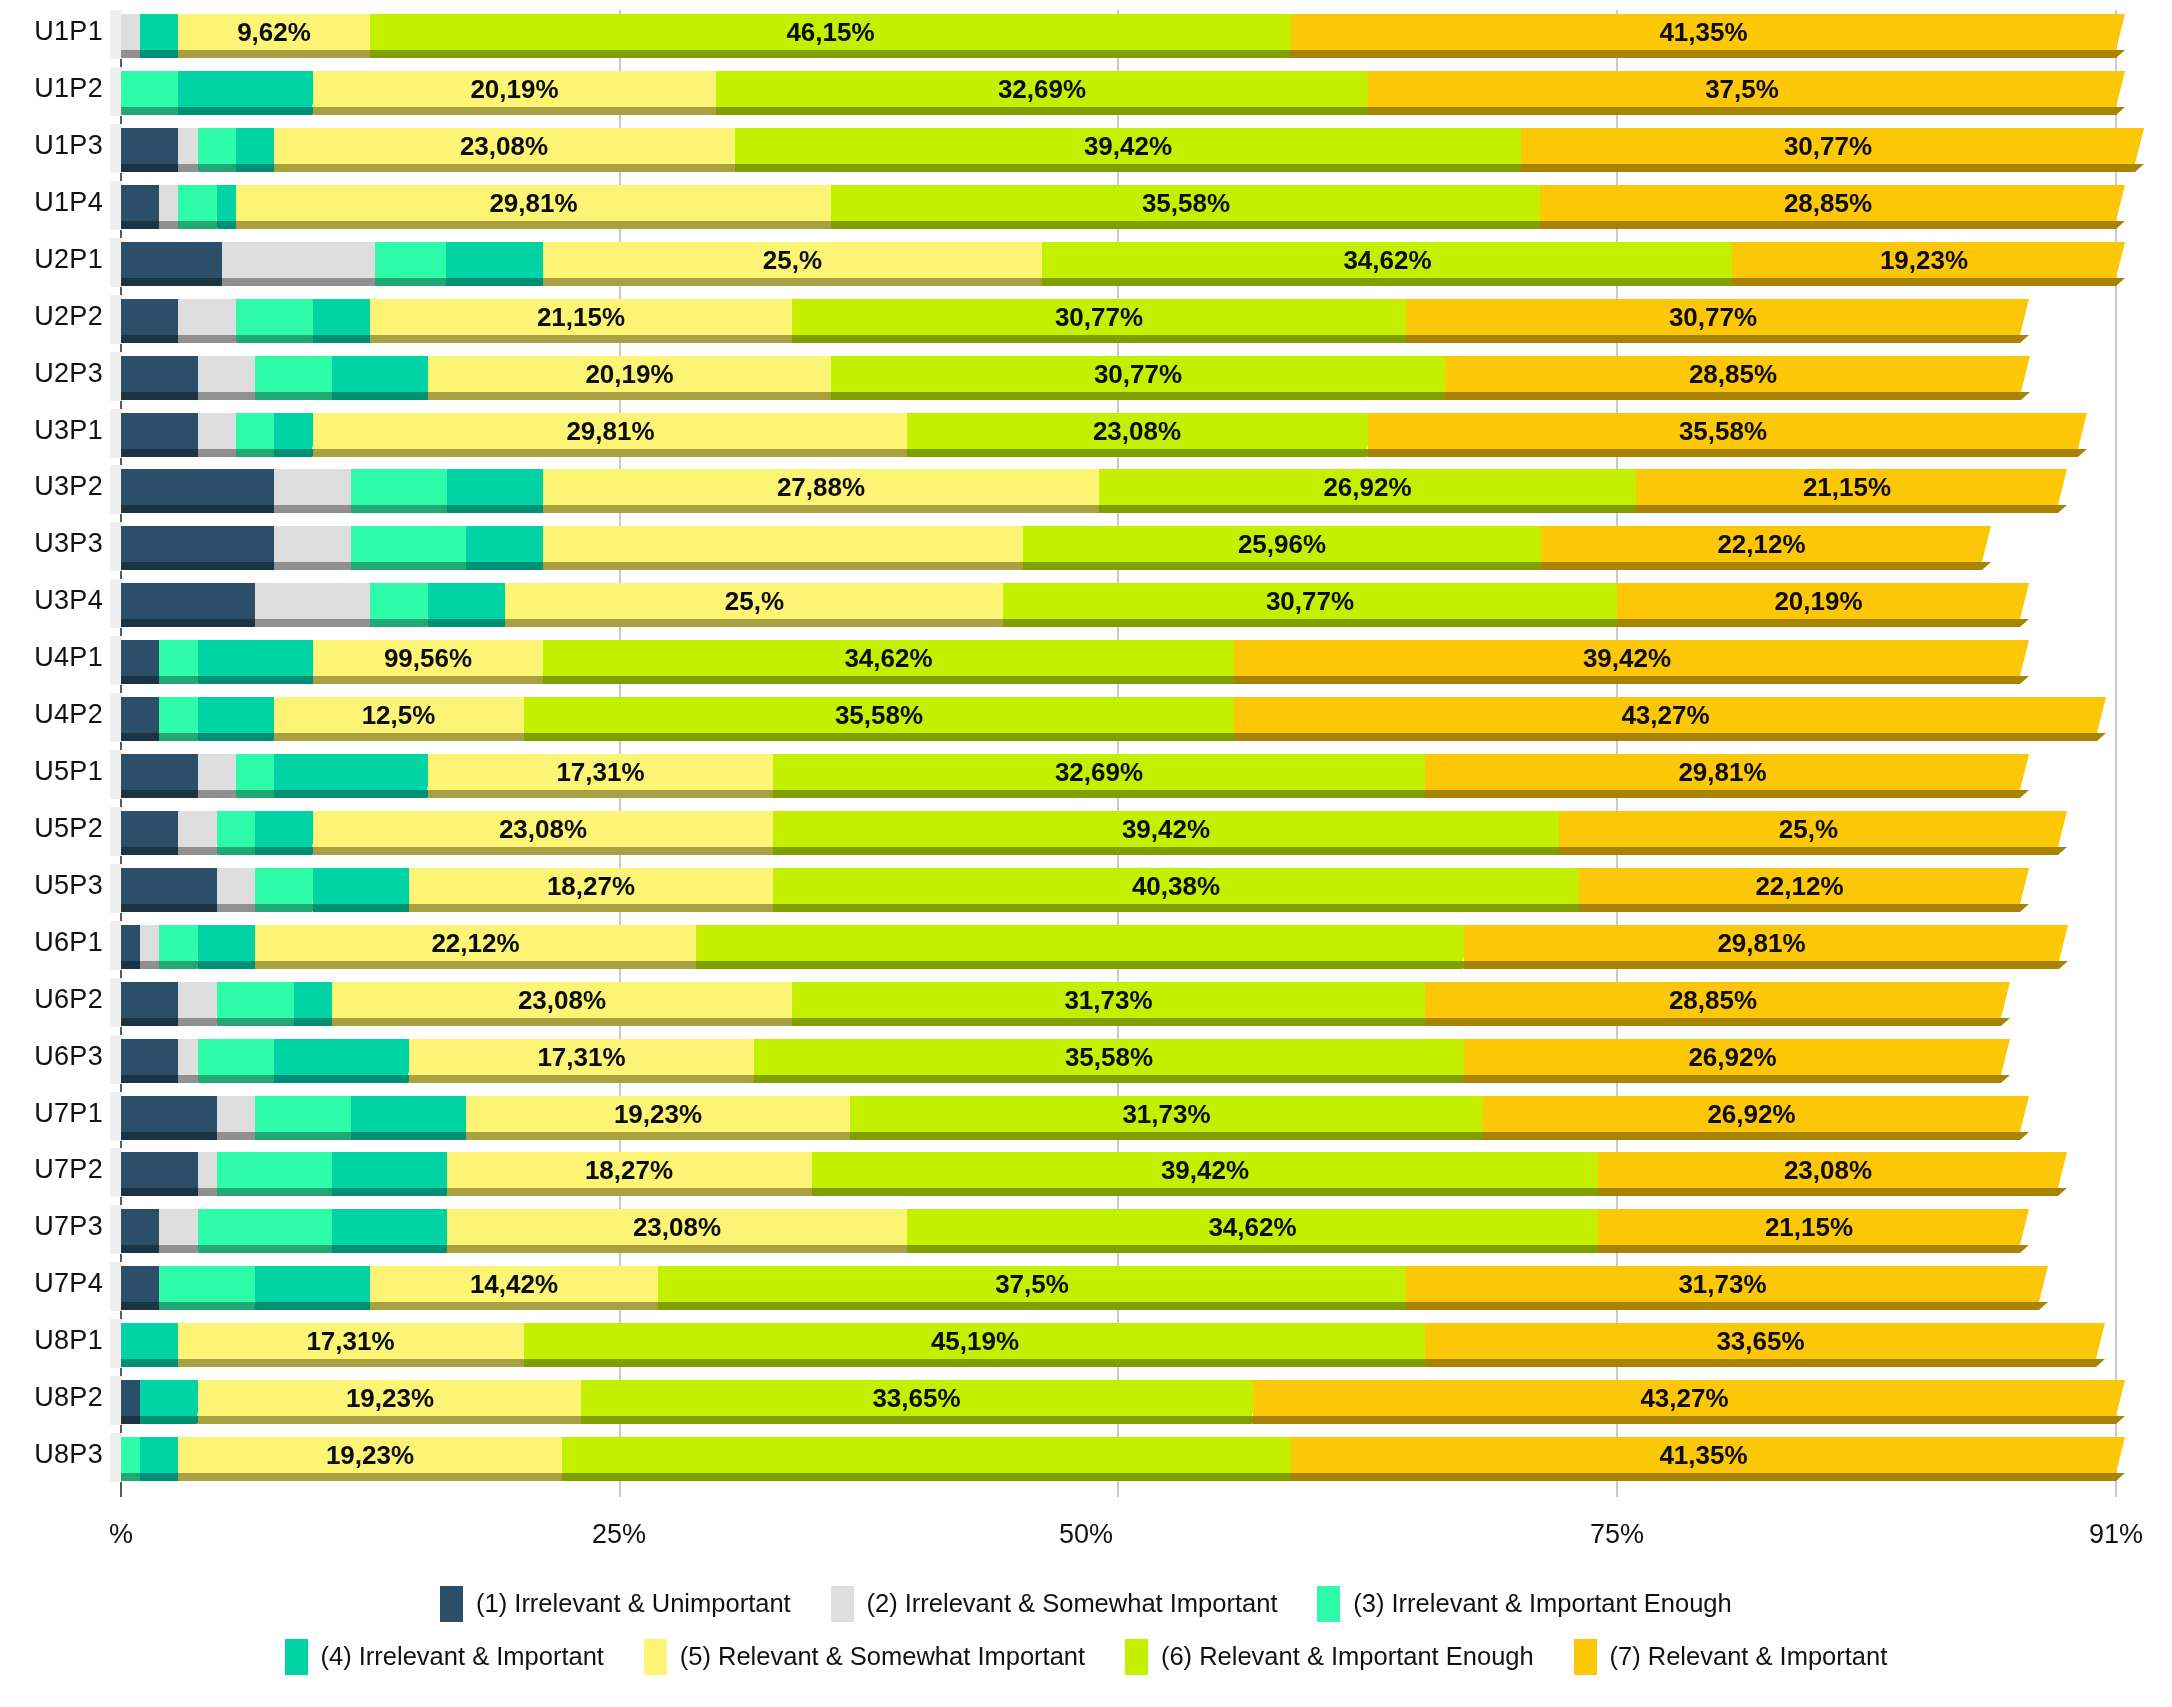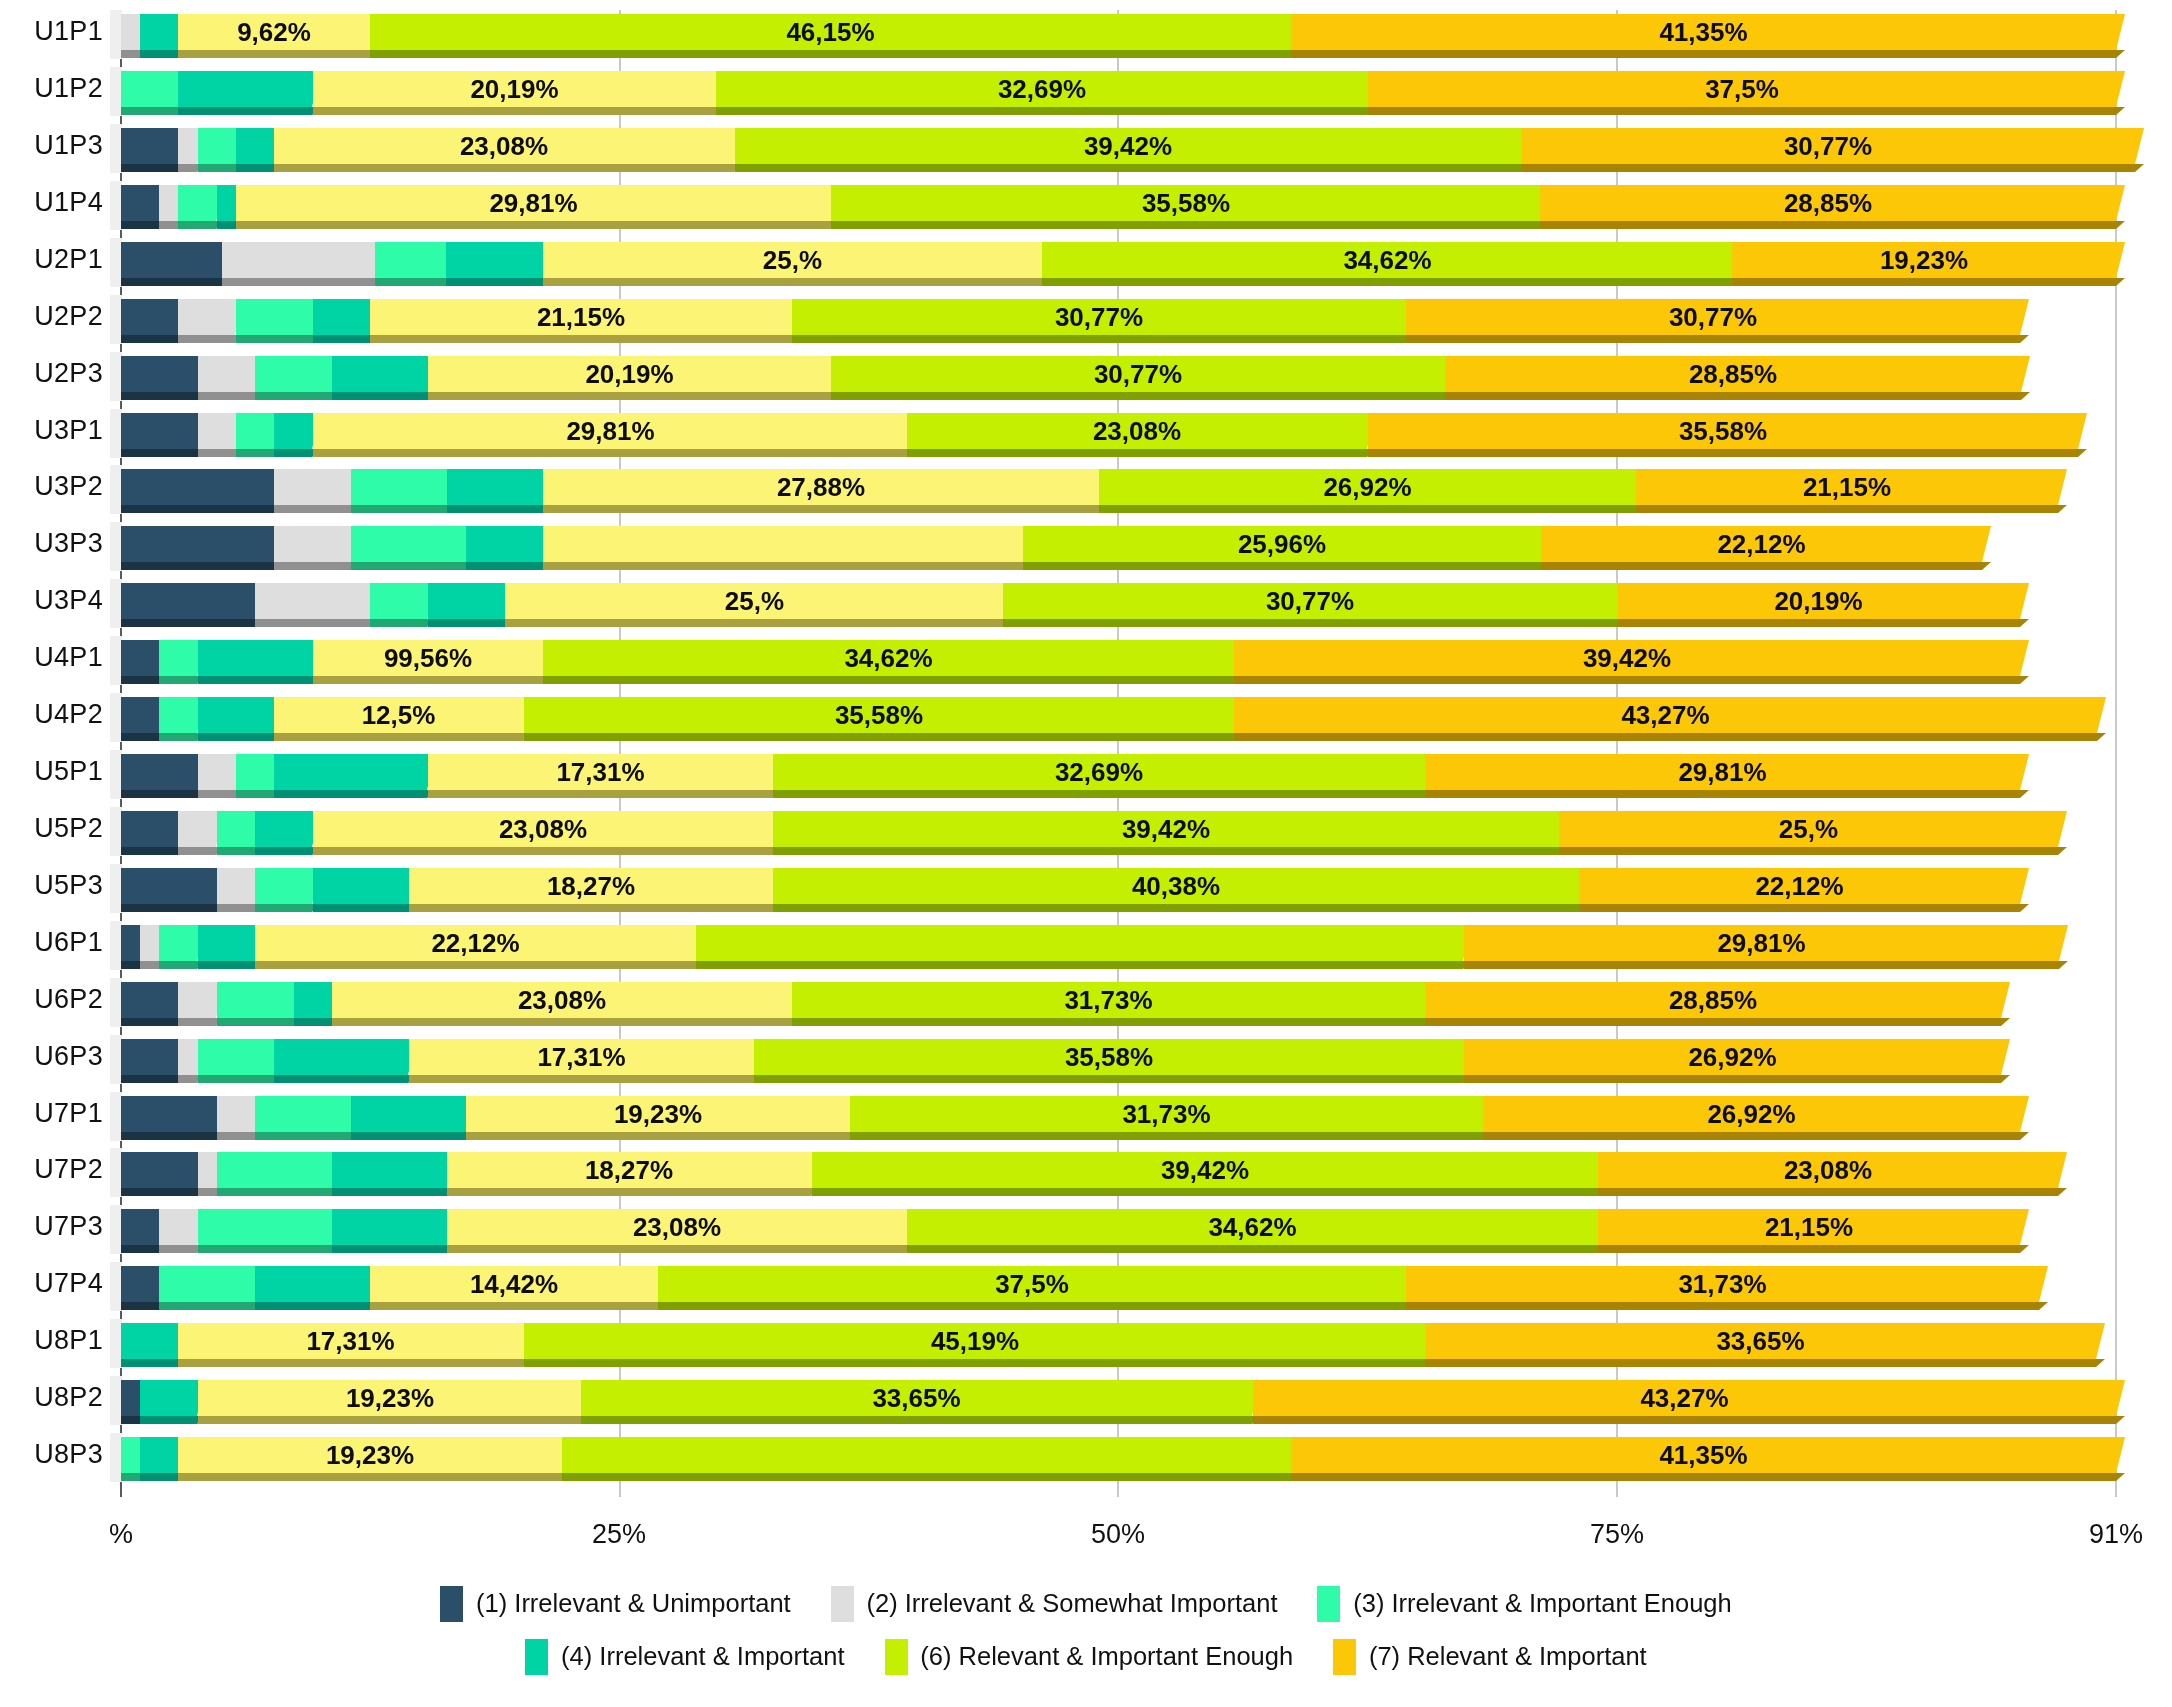--- a/index.html
+++ b/index.html
@@ -1411,21 +1411,21 @@
             </div>
             <div class="seglabel" style="left: 1170px; width: 825px;">41,35%</div>
           </div>
         </div>
       </div>
   </div>
 
   <div id="xaxis">
       <div class="xtick" style="left: 121px;">%</div>
       <div class="xtick" style="left: 619px;">25%</div>
-      <div class="xtick" style="left: 1118px;">50%</div>
+      <div class="xtick" style="left: 1086px;">50%</div>
       <div class="xtick" style="left: 1617px;">75%</div>
       <div class="xtick" style="left: 2116px;">91%</div>
     </div>
 
   <div id="legend">
       <div class="legrow">
         <div class="legitem">
           <div class="swatch" style="background: rgb(43, 79, 104);"></div>
           <div class="legtext">(1) Irrelevant &amp; Unimportant</div>
         </div>
@@ -1437,20 +1437,24 @@
           <div class="swatch" style="background: rgb(47, 252, 168);"></div>
           <div class="legtext">(3) Irrelevant &amp; Important Enough</div>
         </div>
       </div>
       <div class="legrow">
         <div class="legitem">
           <div class="swatch" style="background: rgb(0, 211, 164);"></div>
           <div class="legtext">(4) Irrelevant &amp; Important</div>
         </div>
         <div class="legitem">
+          <div class="swatch" style="background: rgb(252, 244, 116);"></div>
+          <div class="legtext">(5) Relevant &amp; Somewhat Important</div>
+        </div>
+        <div class="legitem">
           <div class="swatch" style="background: rgb(196, 240, 0);"></div>
           <div class="legtext">(6) Relevant &amp; Important Enough</div>
         </div>
         <div class="legitem">
           <div class="swatch" style="background: rgb(251, 199, 7);"></div>
           <div class="legtext">(7) Relevant &amp; Important</div>
         </div>
       </div>
     </div>
 

